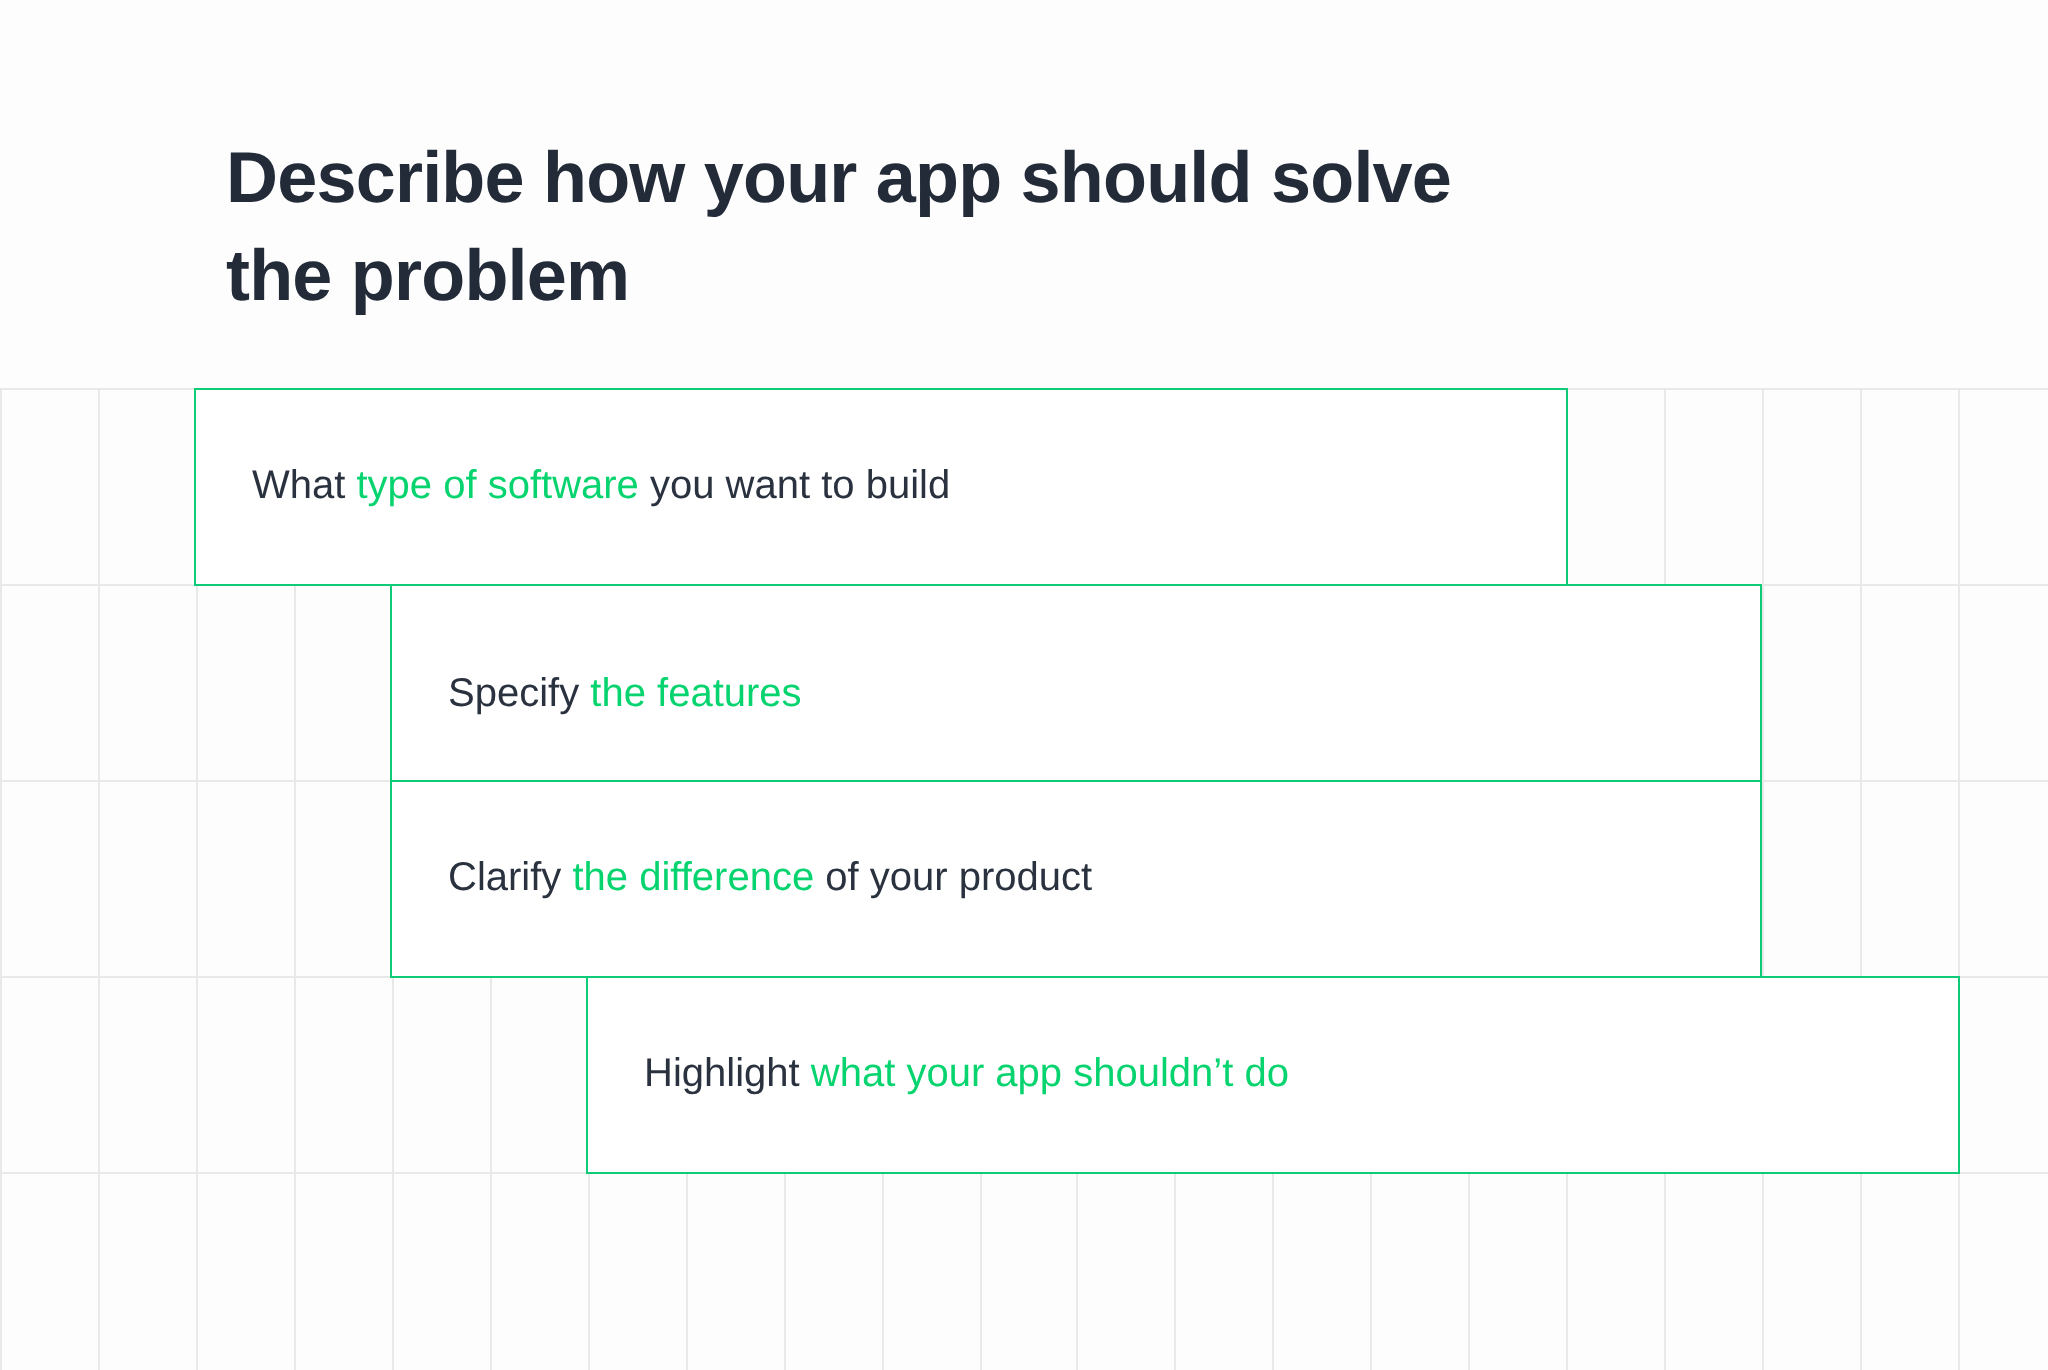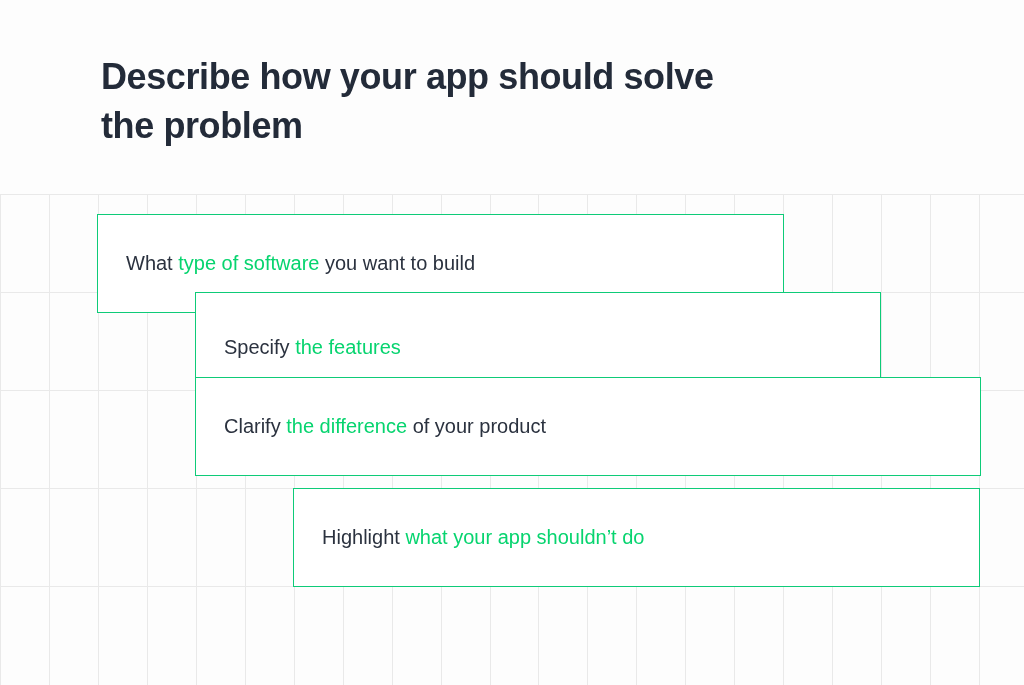--- a/index.html
+++ b/index.html
@@ -47,21 +47,21 @@
     height: 1px;
     background: #e9e9e9;
   }
 
   
   #page-title {
     position: absolute;
     left: 97px;
     top: 48px;
     width: 720px;
-    margin: 4px;
+    margin: 16px;
     font-size: 36px;
     line-height: 49px;
     font-weight: bold;
     letter-spacing: -0.4px;
     color: #232b39;
     white-space: pre-line;
   }
 
   
   .card {
@@ -76,23 +76,23 @@
     font-size: 20px;
     line-height: 27px;
     font-weight: normal;
     color: #2b323f;
     white-space: nowrap;
   }
   .hl {
     color: #07d46f;
   }
 
-  #card-1 { left: 97px;  top: 194px; width: 687px; height: 99px; margin-top: 20px; }
+  #card-1 { left: 97px;  top: 194px; width: 687px; height: 99px; }
   #card-2 { left: 195px; top: 292px; width: 686px; height: 111px; }
-  #card-3 { left: 195px; top: 377px; width: 786px; height: 99px; }
+  #card-3 { left: 195px; top: 390px; width: 686px; height: 99px; }
   #card-4 { left: 293px; top: 488px; width: 687px; height: 99px; }
 
   #card-1 .card-text { padding-left: 28px; }
   #card-2 .card-text { padding-left: 28px; }
   #card-3 .card-text { padding-left: 28px; }
   #card-4 .card-text { padding-left: 28px; }
 </style>
 </head>
 <body>
 

